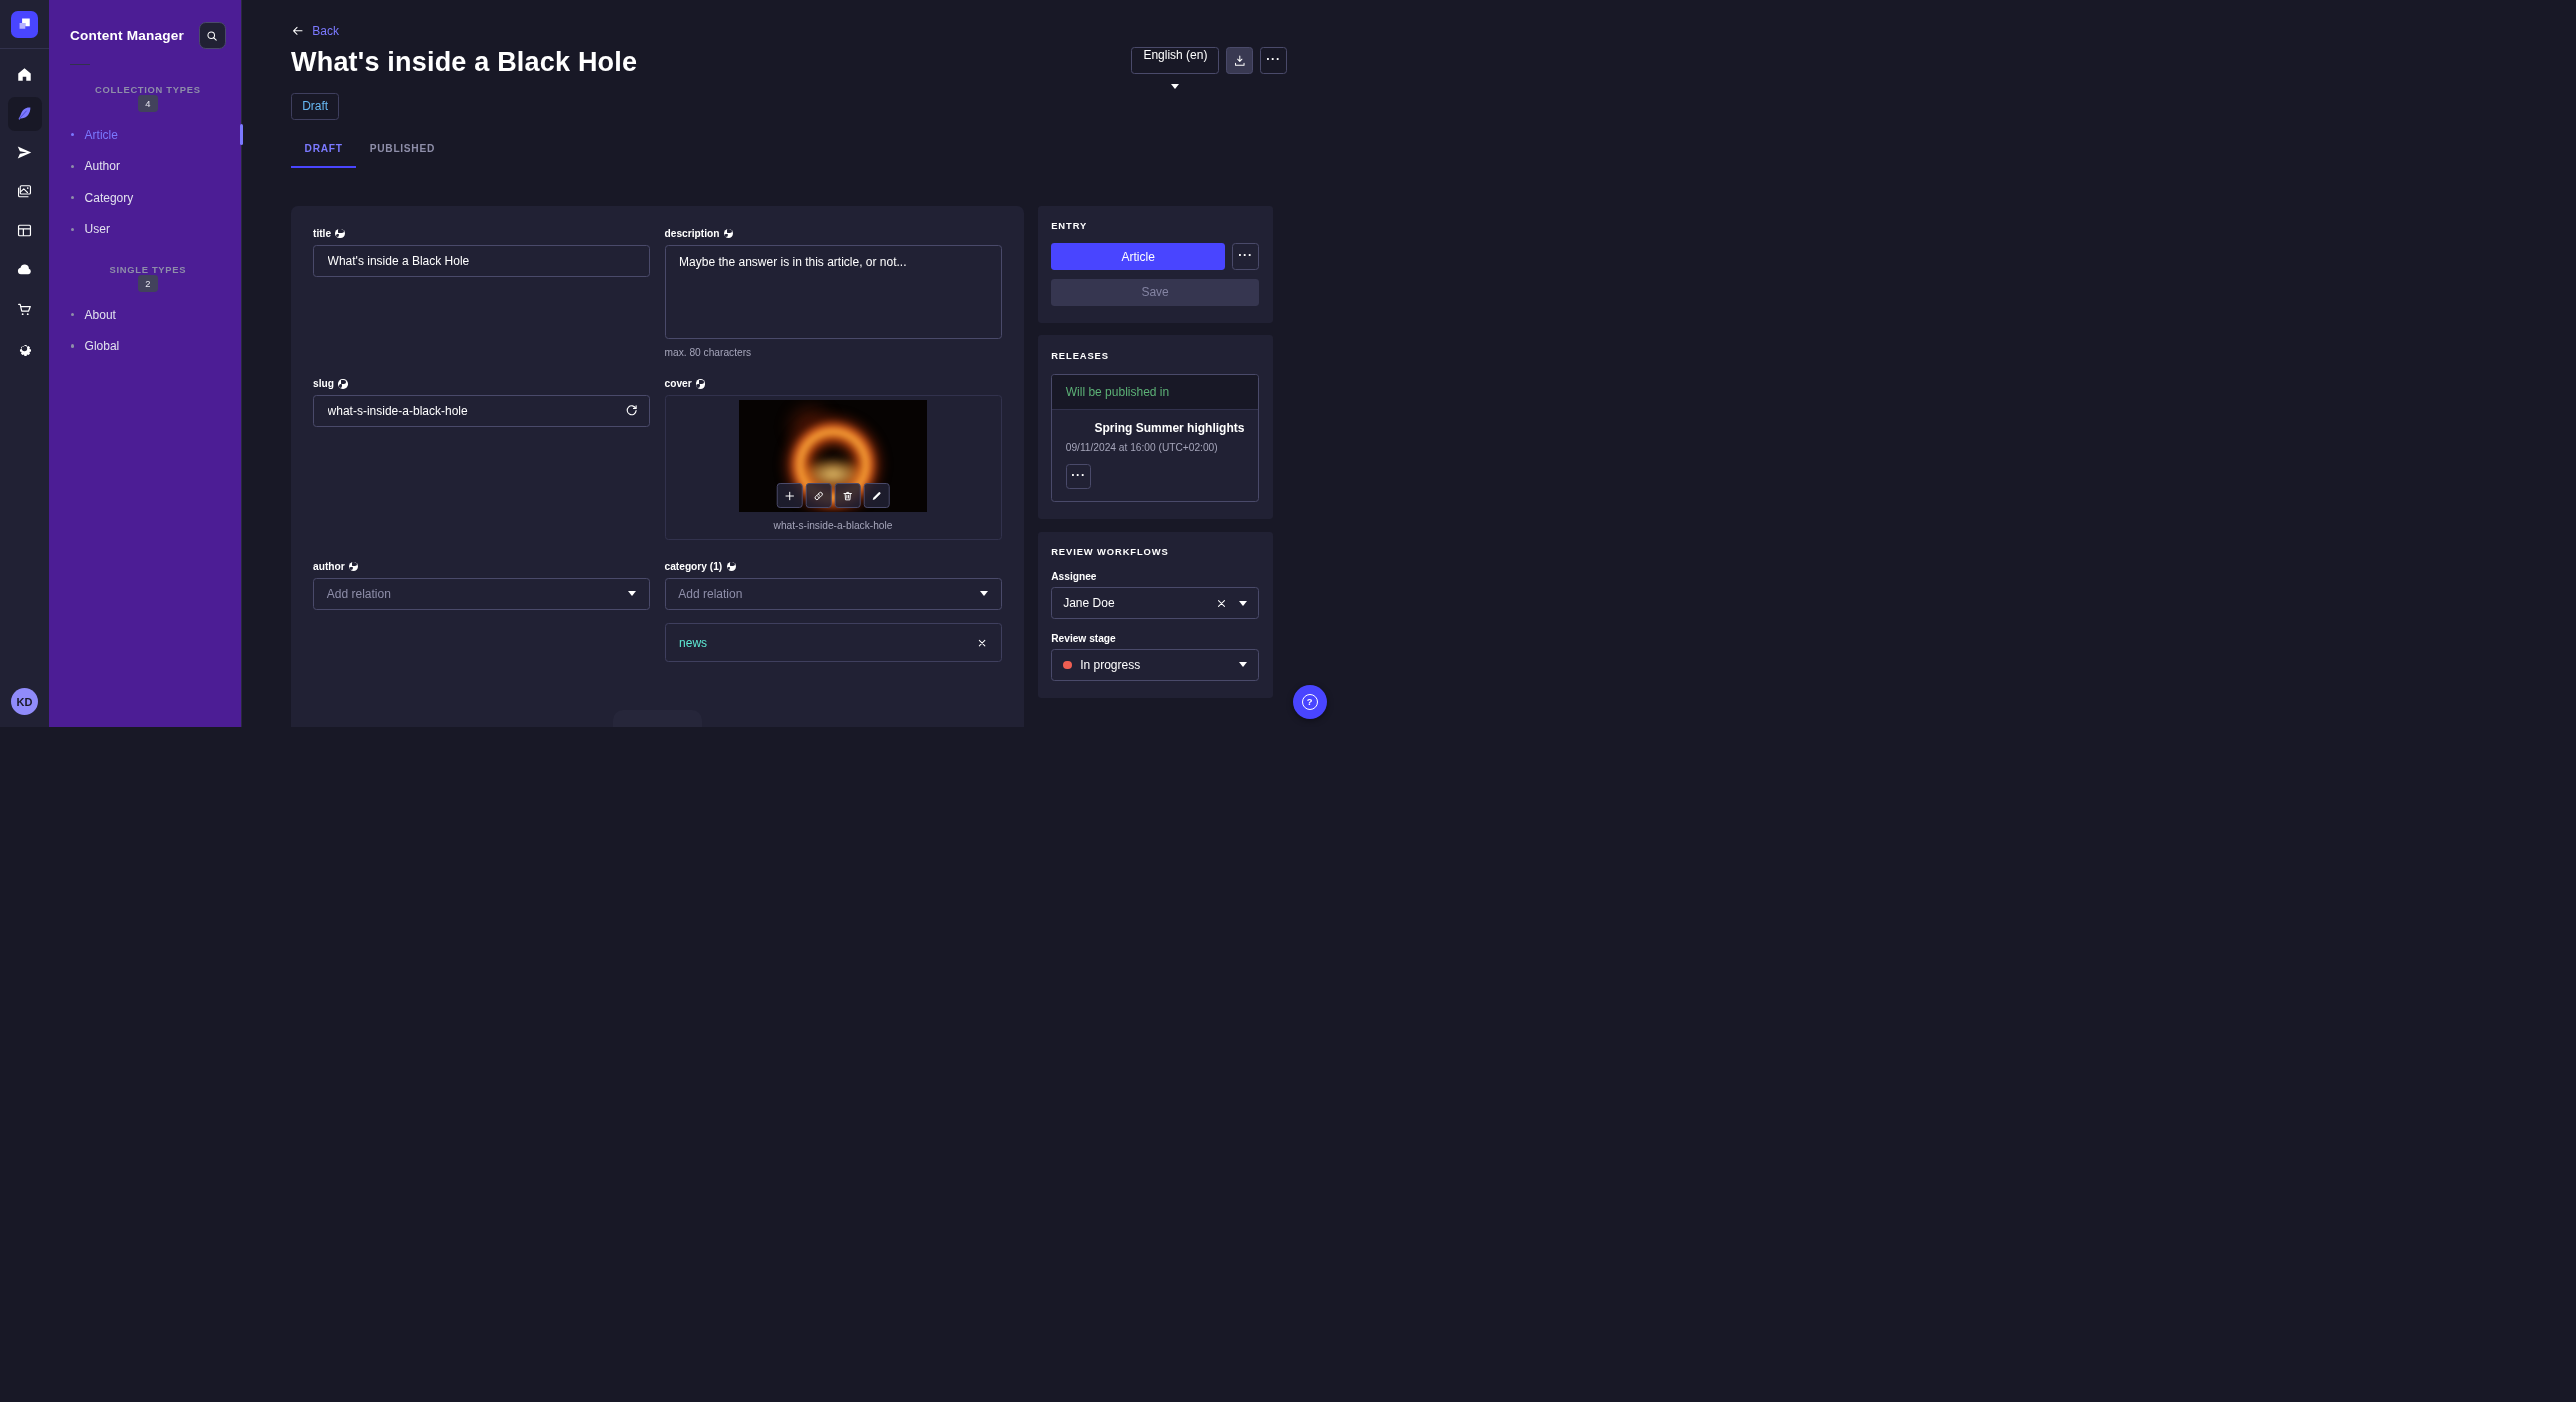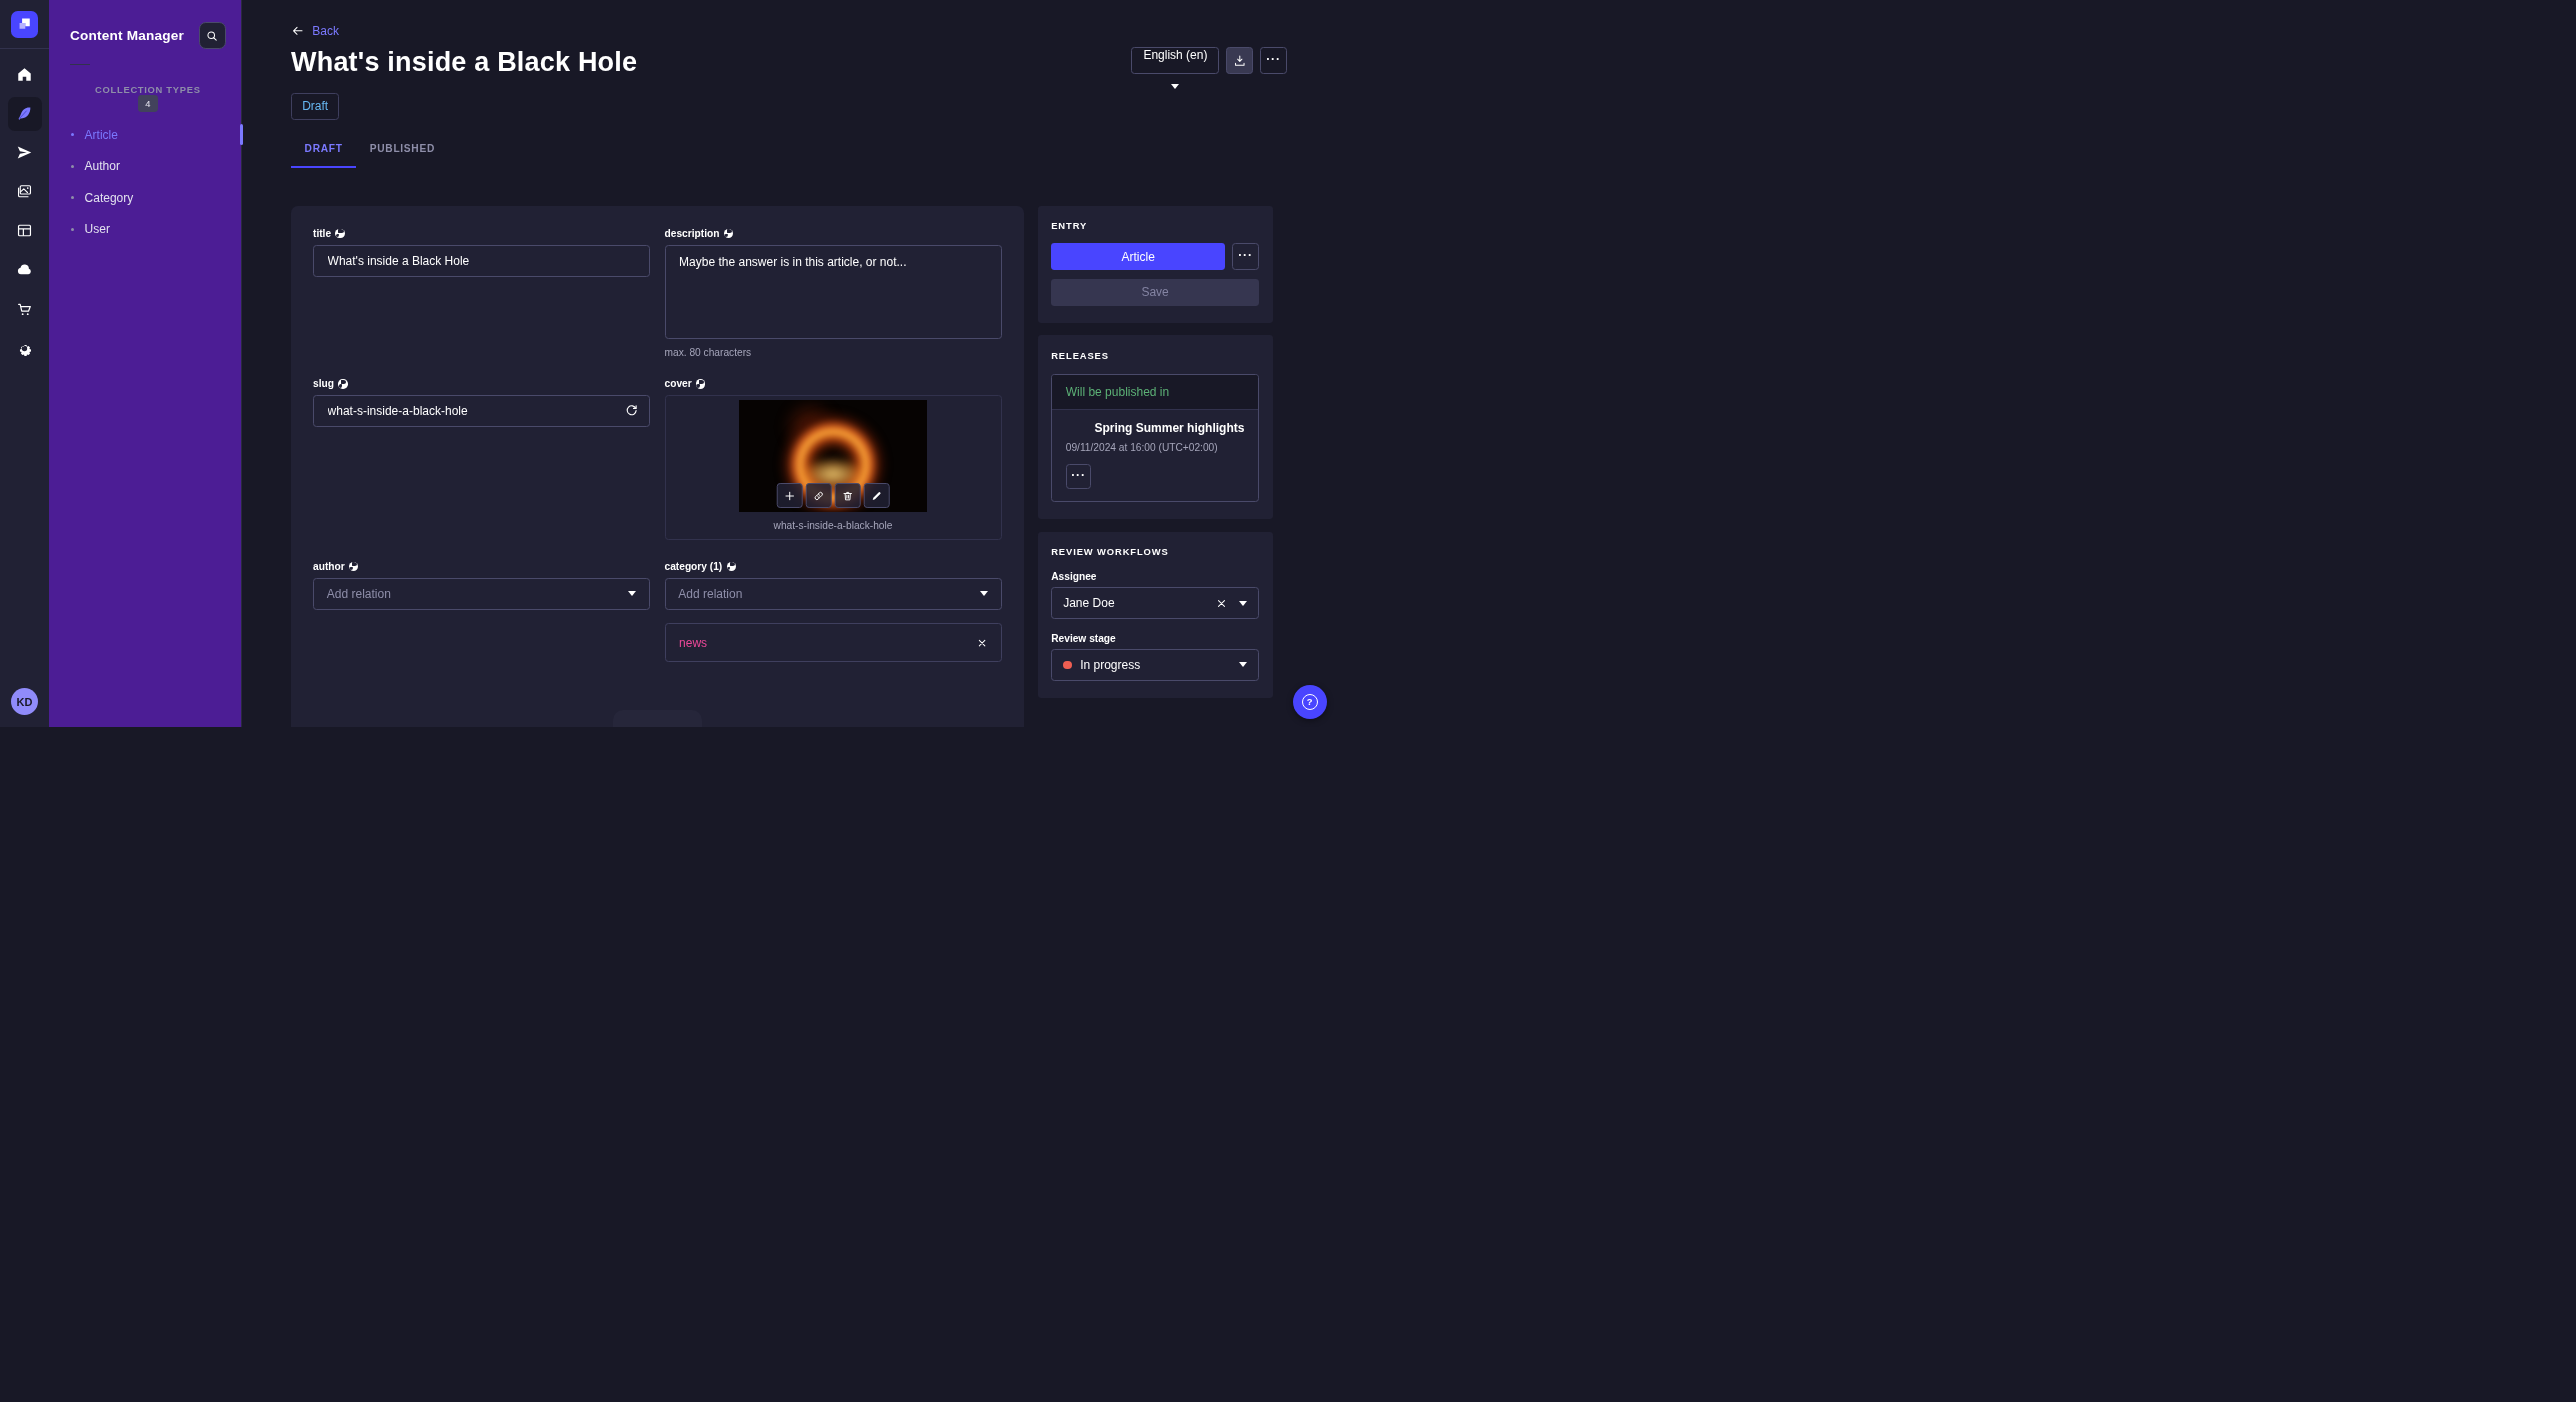--- a/index.html
+++ b/index.html
@@ -81,21 +81,21 @@
   .bh-smudge { position:absolute; left:38%; top:24%; width:60px; height:56px; transform:translate(-50%,-50%);
     background:radial-gradient(circle, rgba(150,40,8,.55), transparent 68%); filter:blur(6px); }
   .cover-actions { position:absolute; bottom:3.4px; left:50%; transform:translateX(-50%); display:flex; gap:3.4px; }
   .cover-action { width:25.6px; height:25.6px; border:0.9px solid #4a4a6a; border-radius:3.4px; background:rgba(33,33,52,.85); display:flex; align-items:center; justify-content:center; cursor:pointer; }
   .cover-caption { margin-top:7.7px; text-align:center; font-size:10.2px; color:#a5a5ba; }
 
   .select-box { height:32px; border:0.9px solid #4a4a6a; border-radius:3.4px; display:flex; align-items:center; justify-content:space-between; padding:0 12.8px; cursor:pointer; }
   .placeholder { color:#8e8ea9; font-size:12px; }
   .caret { width:0; height:0; border-left:4.3px solid transparent; border-right:4.3px solid transparent; border-top:5.1px solid #fff; }
   .relation-chip { margin-top:13.6px; height:39px; border:0.9px solid #3f3f5e; border-radius:3.4px; display:flex; align-items:center; justify-content:space-between; padding:0 13.6px; }
-  .relation-link { color:#ec4899; font-size:12px; cursor:pointer; }
+  .relation-link { color:#5eead4; font-size:12px; cursor:pointer; }
   .chip-close { cursor:pointer; display:flex; }
   .component-stub { margin:48px auto 0; width:89px; height:22px; background:#26263a; border-radius:10.2px 10.2px 0 0; }
 
   
   .side { width:235px; display:flex; flex-direction:column; gap:12.8px; }
   .panel { background:#212134; border-radius:3.4px; padding:14.5px 13.6px 17px; }
   .panel-title { font-size:9.4px; font-weight:700; letter-spacing:0.9px; color:#fff; }
   .entry-btn-row { margin-top:12px; display:flex; gap:6.8px; }
   .publish-btn { flex:1; height:26.4px; background:#4945ff; border:none; border-radius:3.4px; color:#fff; font-size:12px; font-family:"Liberation Sans",sans-serif; cursor:pointer; }
   .entry-more { width:27px; height:26.4px; }
@@ -213,20 +213,36 @@
           <span class="bullet"></span>
           <span>Category</span>
         </div>
       <div class="nav-item">
           <span class="bullet"></span>
           <span>User</span>
         </div>
     </div>
   </div>
 
+  <div class="nav-section">
+    <div class="nav-section-head">
+      <span class="nav-section-label">SINGLE TYPES</span>
+      <span class="nav-badge">2</span>
+    </div>
+    <div class="nav-items">
+      <div class="nav-item">
+          <span class="bullet"></span>
+          <span>About</span>
+        </div>
+      <div class="nav-item">
+          <span class="bullet"></span>
+          <span>Global</span>
+        </div>
+    </div>
+  </div>
 </div>
 
 <div class="main">
 
   <div class="back-row">
     <svg width="13.6" height="13.6" viewBox="0 0 24 24" fill="none" stroke="#fff" stroke-width="1.8" stroke-linecap="round" stroke-linejoin="round">
         <path d="M19.5 12H4.5m0 0 6.2-6.2M4.5 12l6.2 6.2"></path>
       </svg>
     <span class="back-label">Back</span>
   </div>

